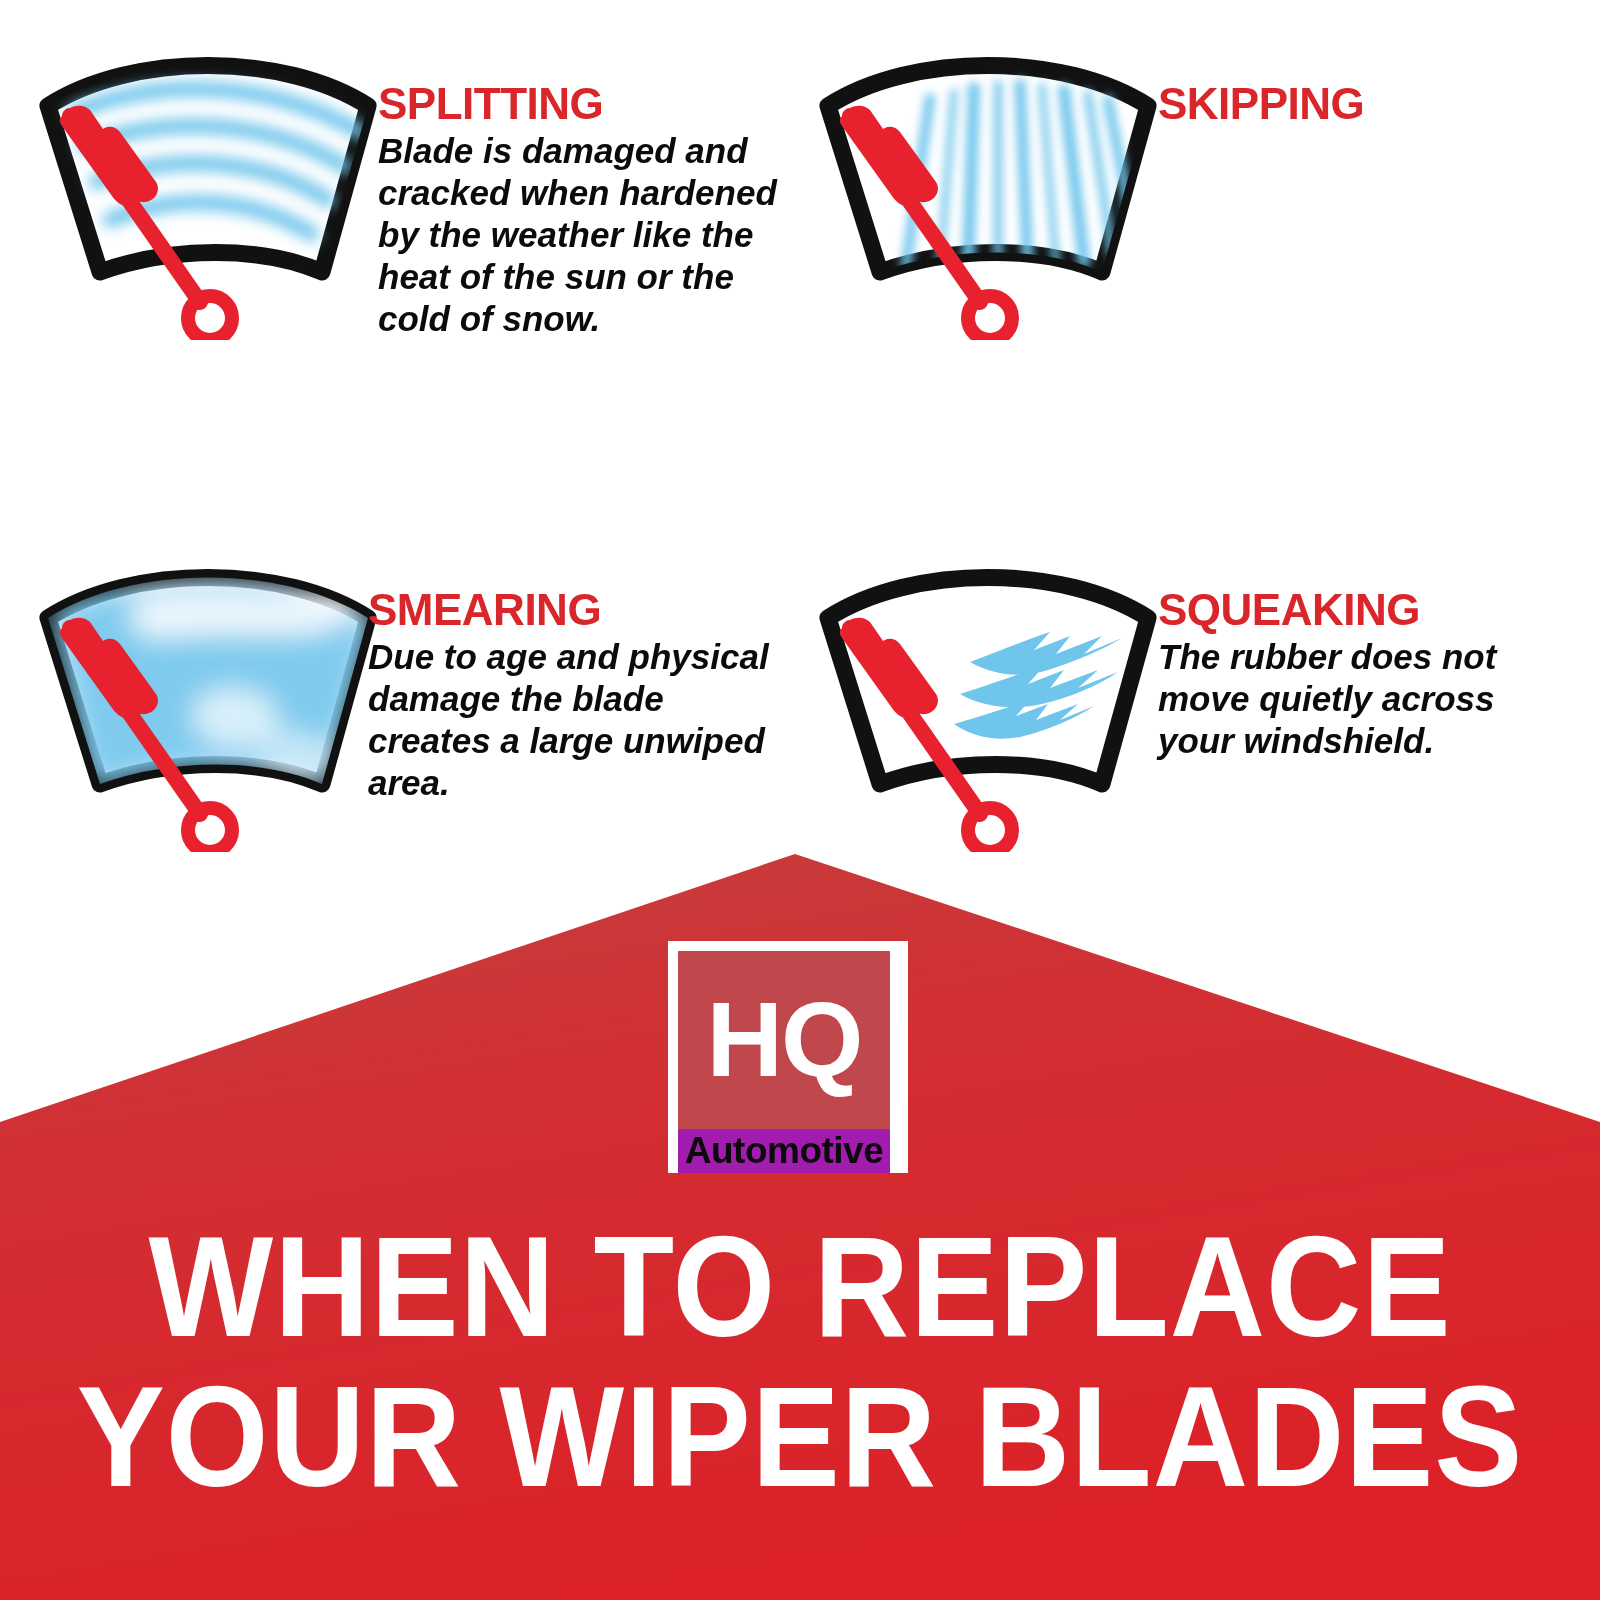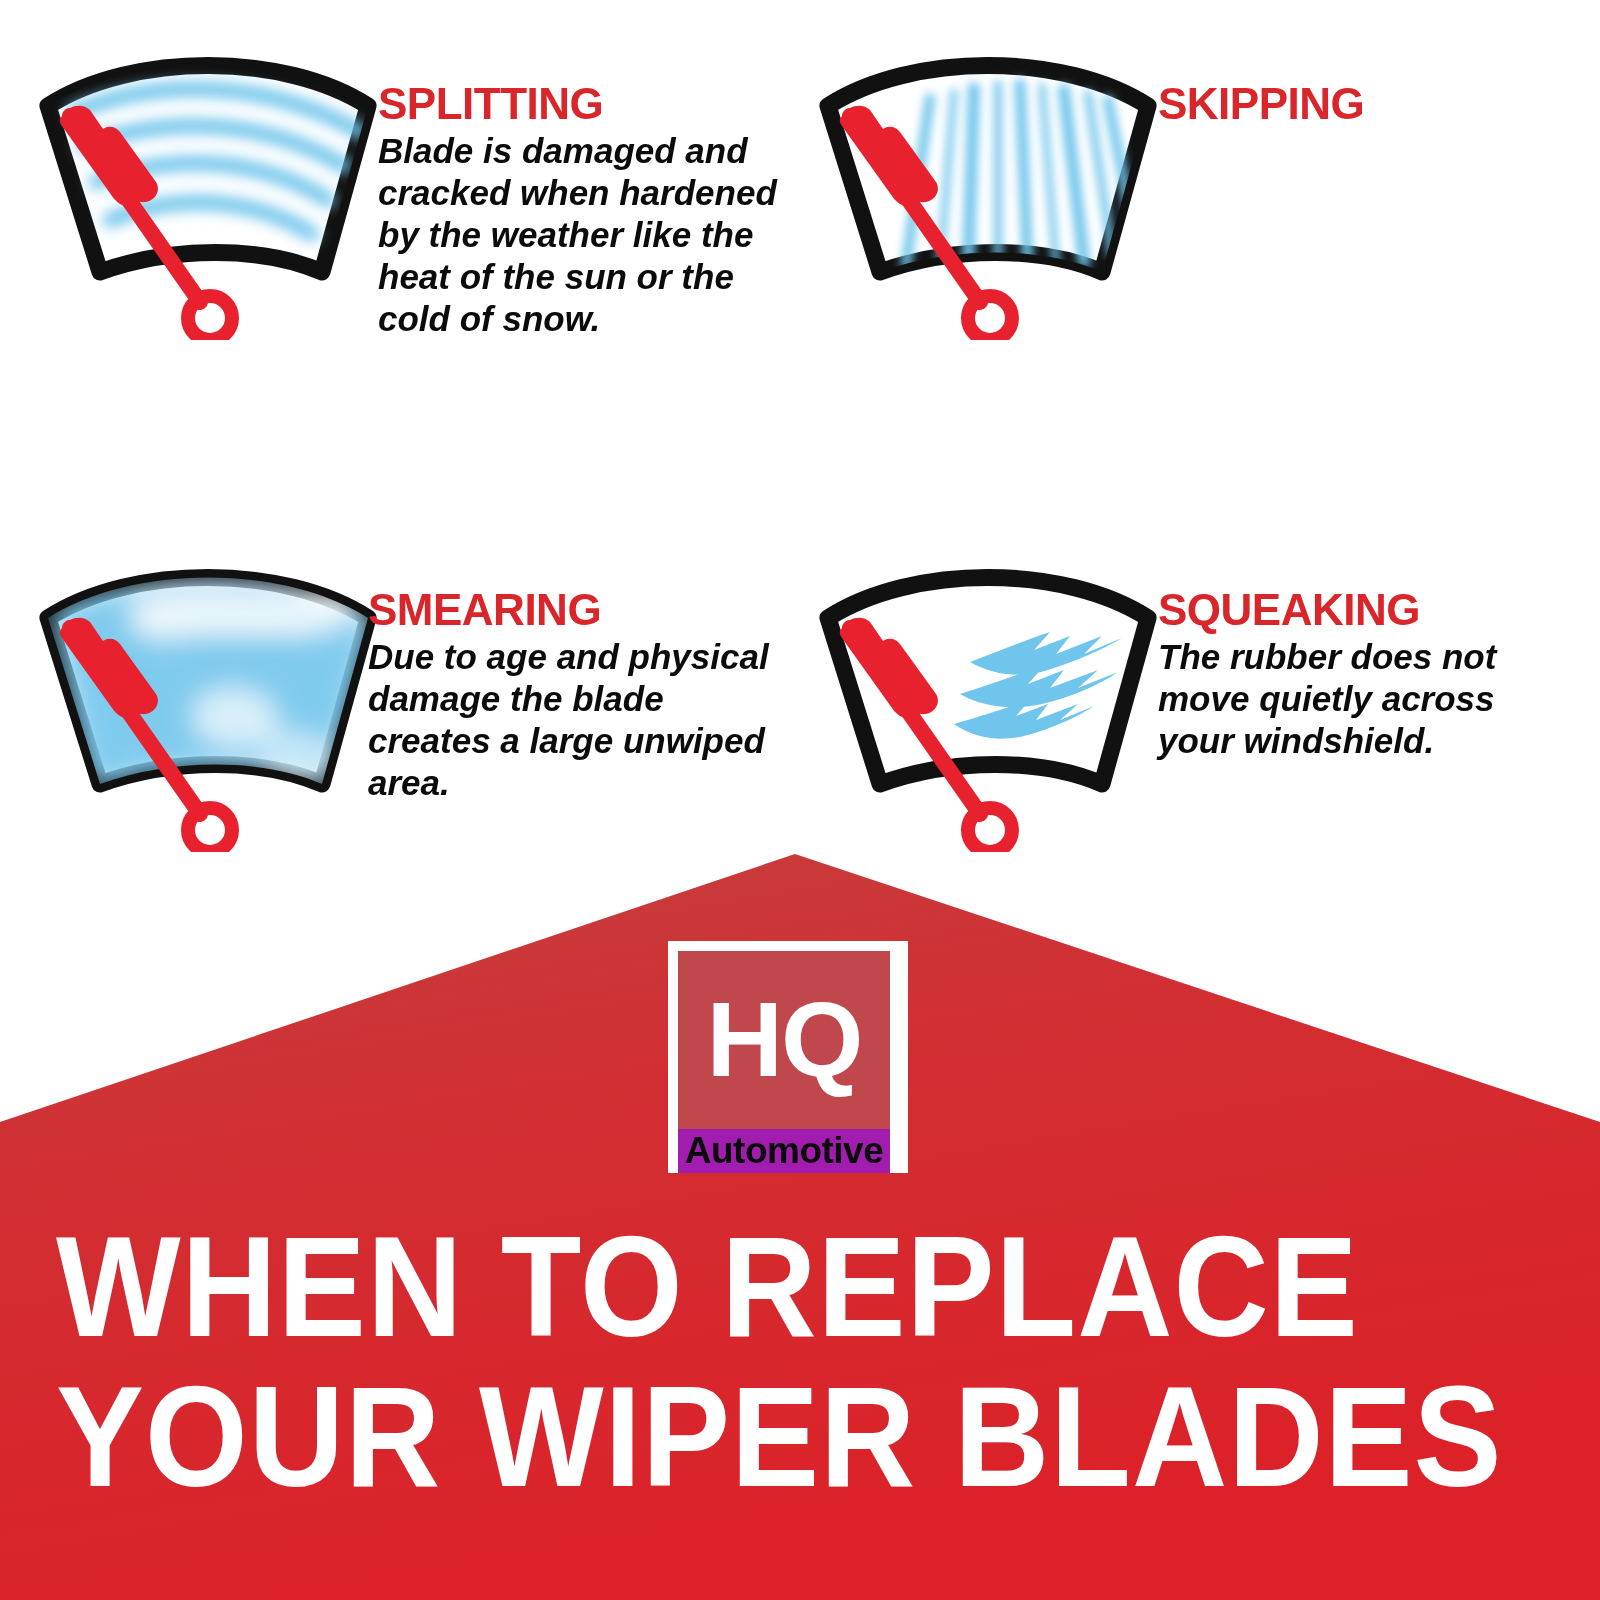--- a/index.html
+++ b/index.html
@@ -90,20 +90,21 @@
     line-height:44px;
     text-align:center;
     font-family:"Liberation Sans", sans-serif;
     letter-spacing:-0.5px;
   }
 
   
   #headline{
     position:absolute;left:0;top:1212px;width:1600px;
     z-index:5;
+    text-align:center;
     color:#ffffff;
   }
   .headline-line{
     font-family:"Liberation Sans Narrow","Liberation Sans", sans-serif;
     font-weight:bold;
     font-size:142px;
     line-height:150px;
     letter-spacing:1px;
     transform:scaleX(0.93);
     white-space:nowrap;

